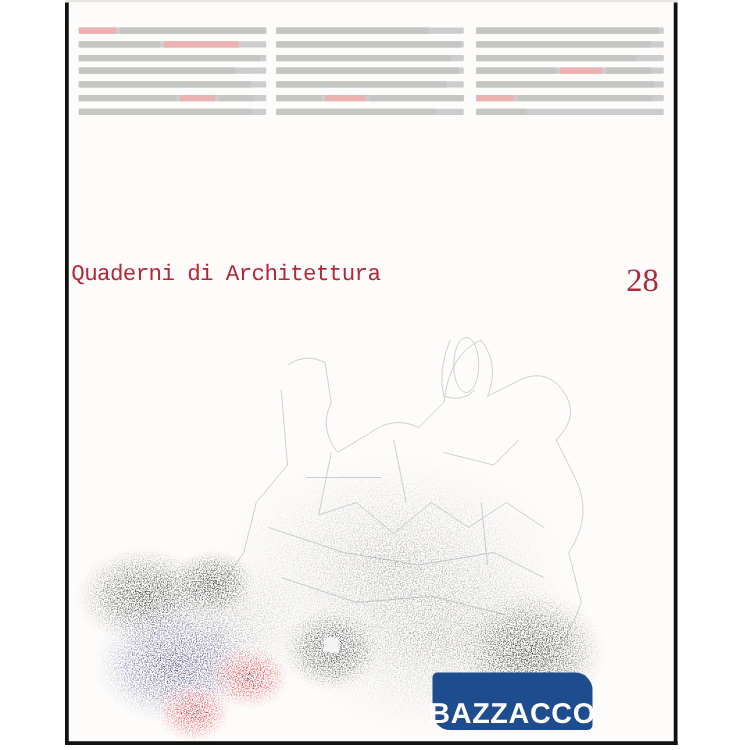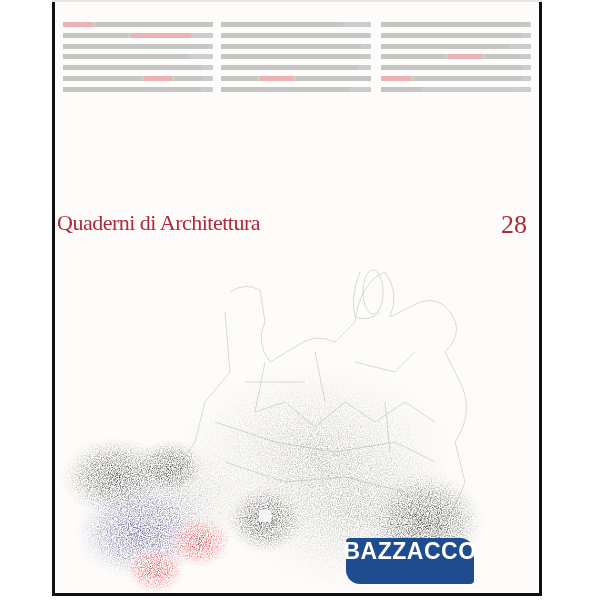--- a/index.html
+++ b/index.html
@@ -9,31 +9,31 @@
     background:#fdfcfa; border-left:3px solid #111; border-right:3px solid #111; border-bottom:3px solid #111;
     box-sizing:border-box; overflow:hidden;
   }
   .cover-topedge { position:absolute; left:52px; top:0; width:490px; height:2px; background:#e8e6e2; }
   .col { position:absolute; top:20px; width:150px; }
   .col .line { height:5px; margin:0 0 5.8px 0; background:#bdbdbd; border-radius:1px; opacity:.75; display:flex; gap:3px; }
   .col .line span { display:block; height:100%; }
   .seg-g { background:#b3b3b3; }
   .seg-r { background:#e79a9a; }
   .title {
-    position:absolute; left:2px; top:208px; font-size:22px; color:#b0283a; letter-spacing:-0.5px;
-    font-family:Liberation Serif, serif; white-space:nowrap;
+    position:absolute; left:2px; top:208px; font-size:18px; color:#b0283a; letter-spacing:-0.5px;
+    font-family:Liberation Mono, monospace; white-space:nowrap;
   }
   .issue {
     position:absolute; right:12px; top:208px; font-size:26px; color:#b0283a; font-family:"Liberation Serif", serif;
   }
   .map { position:absolute; left:0; top:250px; width:484px; height:344px; }
   .badge {
     position:absolute; left:346px; top:538px; width:128px; height:46px;
     background:#1d4d8f; border-radius:4px 14px 4px 14px;
-    display:flex; align-items:flex-start; justify-content:center;
+    display:flex; align-items:flex-end; justify-content:center;
   }
   .badge-text { color:#ffffff; font-family:"Liberation Sans", sans-serif; font-weight:bold; font-size:23px; letter-spacing:0.5px; }
 </style>
 </head>
 <body>
 
 <div class="cover-topedge"></div>
 <div class="cover">
 
   <div class="col" style="left:8px;">

